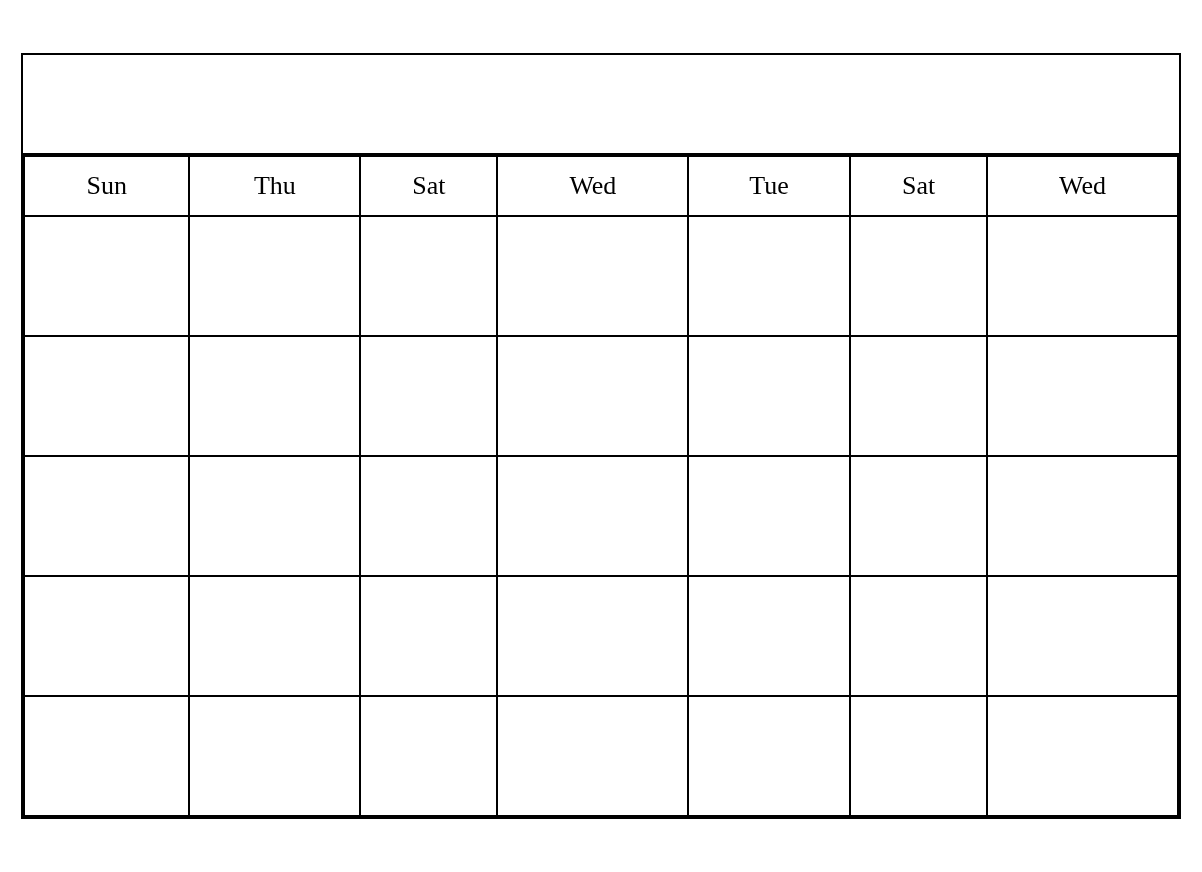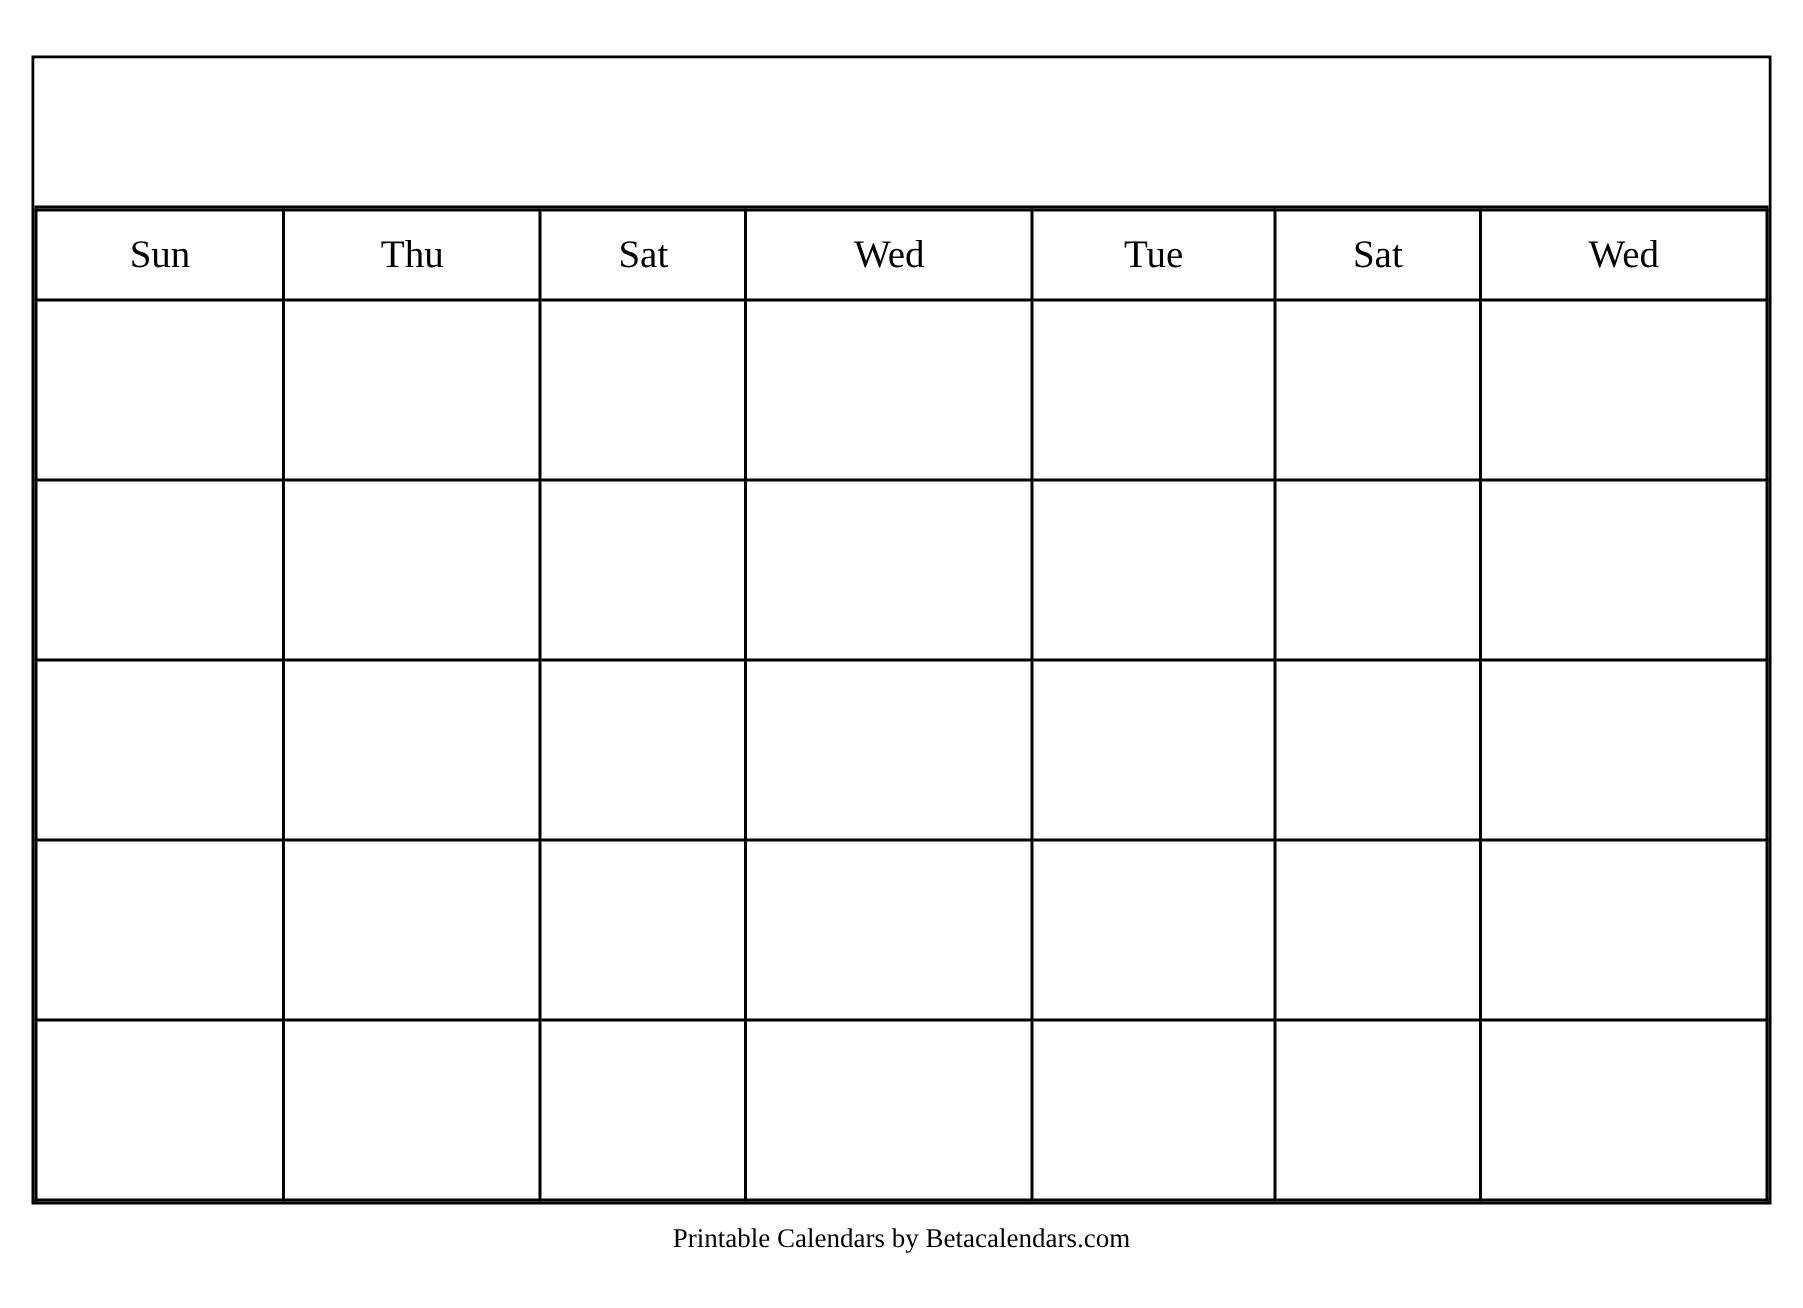--- a/index.html
+++ b/index.html
@@ -132,14 +132,13 @@
           <td></td>
           <td></td>
           <td></td>
           <td></td>
           <td></td>
         </tr>
       </tbody>
     </table>
   </div>
 
-  <div class="footer-text">Printable Calendars by Betacalendars.com</div>
 </div>
 
 </body></html>

